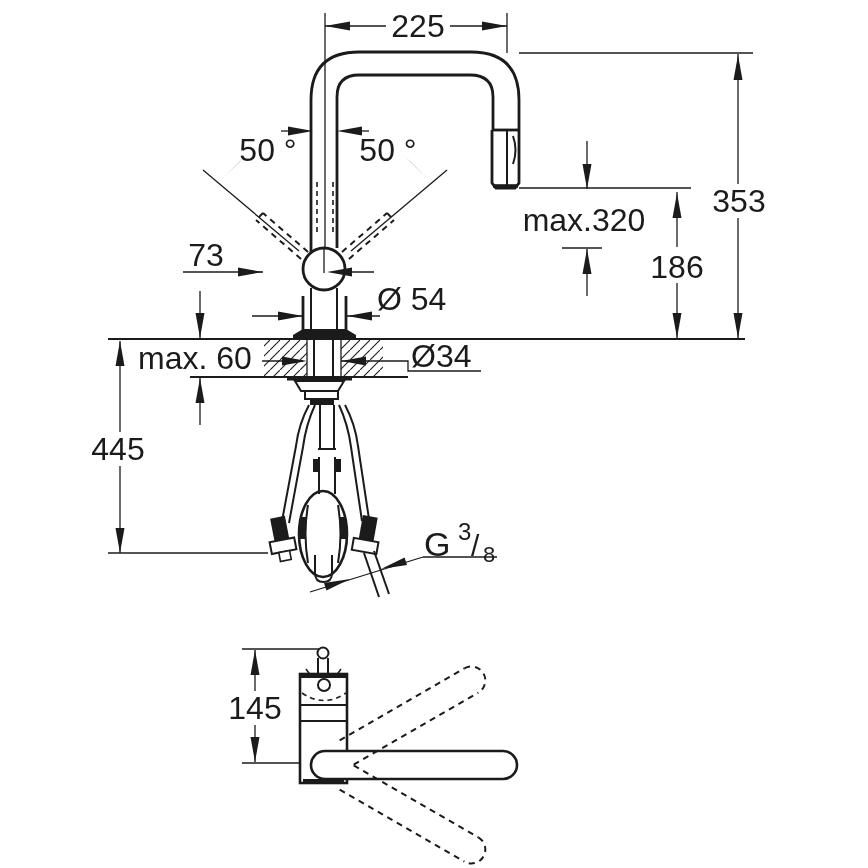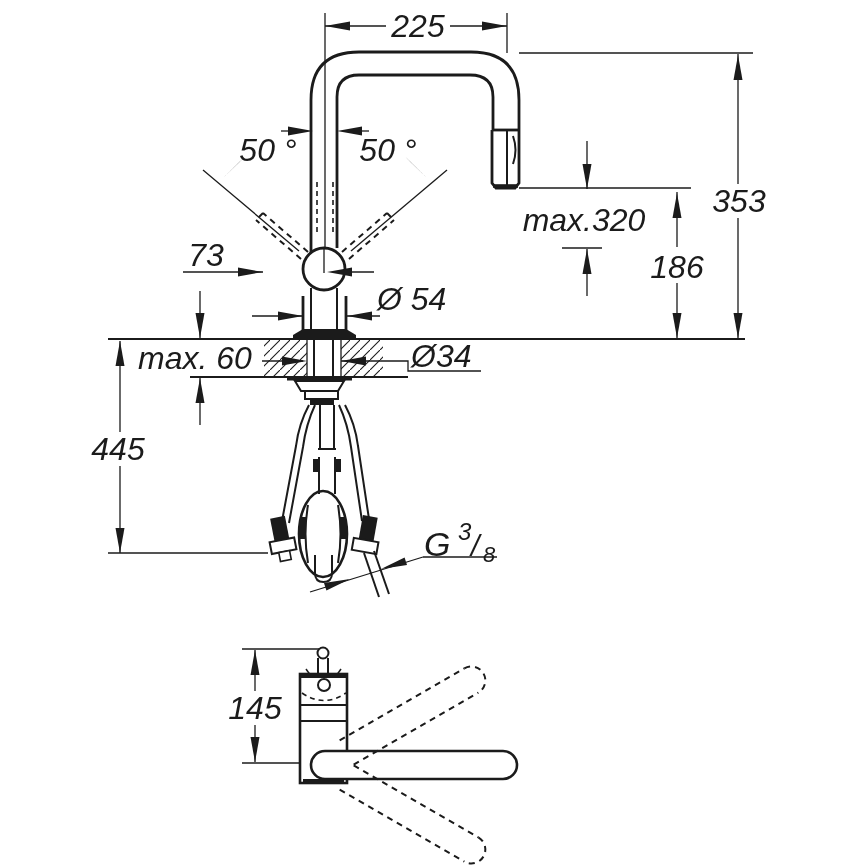--- a/index.html
+++ b/index.html
@@ -1,17 +1,17 @@
 <!DOCTYPE html>
 <html><head>
 <meta charset="utf-8">
 <style>
   html,body{margin:0;padding:0;background:#ffffff;}
   .stage{width:868px;height:868px;background:#ffffff;position:relative;overflow:hidden;
-         font-family:"Liberation Sans", sans-serif;font-style:italic;}
+         font-family:"Liberation Sans", sans-serif;}
   svg{display:block;}
   .dim-text{font-family:"Liberation Sans", sans-serif;font-size:32px;fill:#1b1b1b;}
   .dim-text-sm{font-family:"Liberation Sans", sans-serif;fill:#1b1b1b;}
   .thin{stroke:#1b1b1b;stroke-width:1.3;fill:none;}
   .med{stroke:#1b1b1b;stroke-width:2;fill:none;}
   .main{stroke:#1b1b1b;stroke-width:2.8;fill:none;}
   .deckline{stroke:#1b1b1b;stroke-width:2.1;fill:none;}
   .arrow{fill:#1b1b1b;stroke:none;}
   .dash{stroke:#1b1b1b;stroke-width:2;fill:none;stroke-dasharray:6 5;}
   .dashthin{stroke:#1b1b1b;stroke-width:1.6;fill:none;stroke-dasharray:5 4;}

